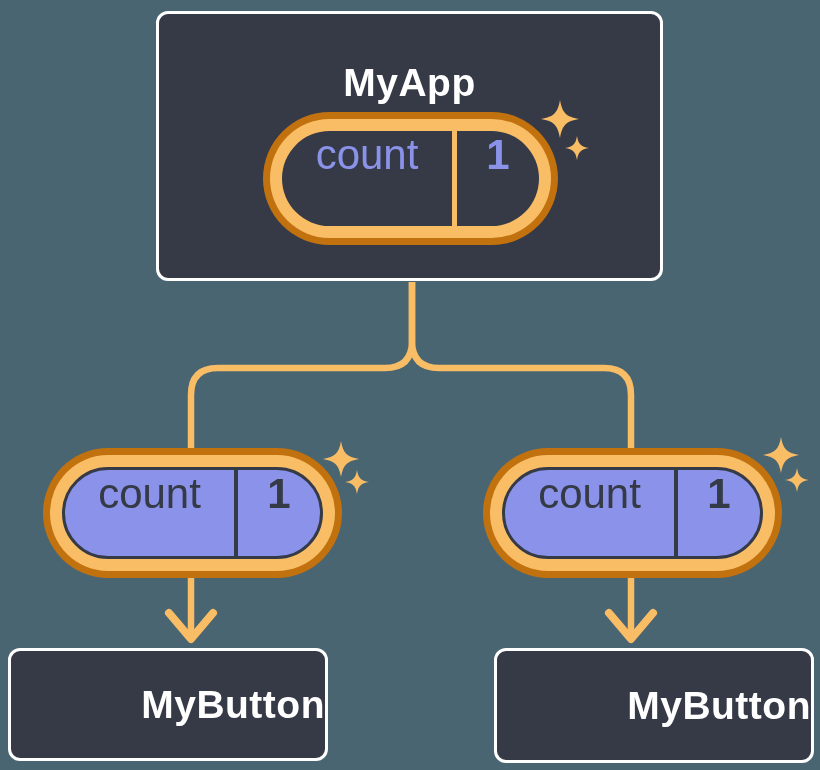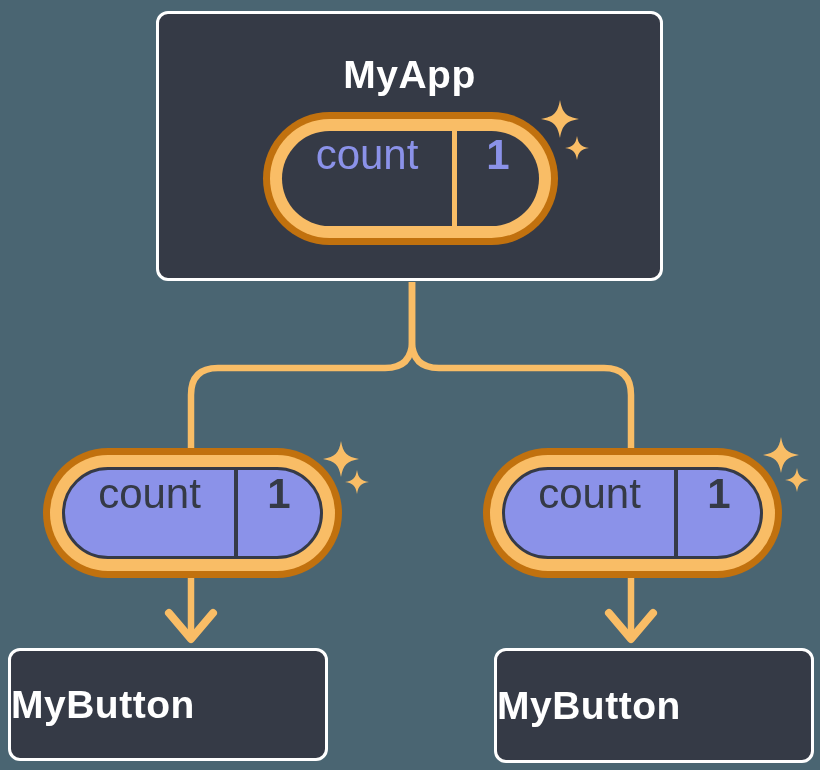--- a/index.html
+++ b/index.html
@@ -17,25 +17,25 @@
   .layer.lines{z-index:1;}
   .layer.sparkles{z-index:3;}
 
   .node{
     position:absolute;box-sizing:border-box;z-index:2;
     background:var(--panel);
     border:3px solid var(--panel-border);
     border-radius:12px;
   }
   .node-title{
-    position:absolute;left:0;top:40px;width:100%;
+    position:absolute;left:0;top:48px;width:100%;
     text-align:center;color:var(--title);
     font-size:39px;font-weight:600;letter-spacing:.5px;line-height:1.1;
   }
-  .btn-node{display:flex;align-items:center;justify-content:flex-start;}
+  .btn-node{display:flex;align-items:center;justify-content:flex-end;}
   .btn-title{
     color:var(--title);font-size:39px;font-weight:600;letter-spacing:.5px;
   }
 
   
   .pill{
     position:absolute;box-sizing:border-box;z-index:2;
     background:var(--orange-dark);
     border-radius:999px;padding:7px;
   }

